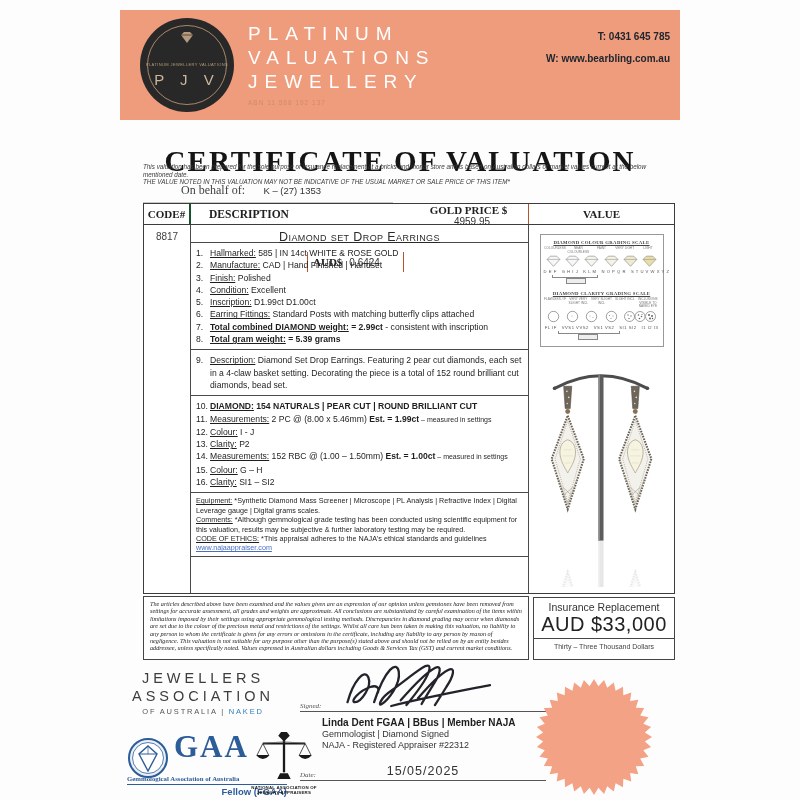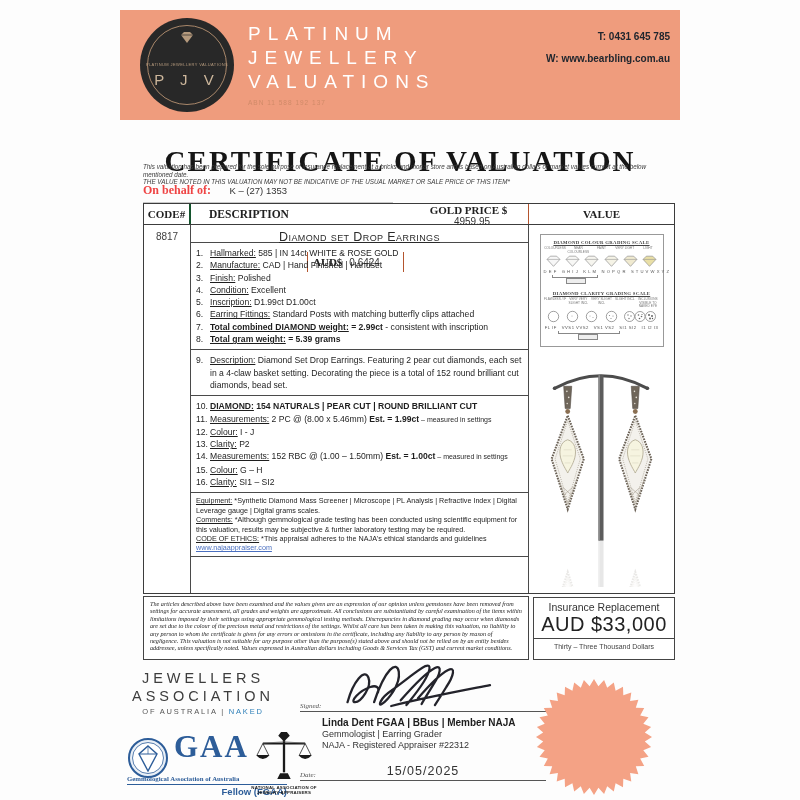--- a/index.html
+++ b/index.html
@@ -16,21 +16,21 @@
   .brand { position:absolute; left:128px; top:12px; color:#ffffff; }
   .brand-line { font-size:19px; letter-spacing:7px; line-height:24px; font-weight:400; }
   .brand-abn { margin-top:5px; font-size:6.5px; letter-spacing:1px; color:#d08a68; }
   .contact { position:absolute; right:10px; top:16px; text-align:right; font-size:10px; font-weight:bold; color:#20262e; line-height:22px; }
 
   
   #title { position:absolute; left:120px; top:145px; width:560px; text-align:center;
            font-family:"Liberation Serif",serif; font-weight:bold; font-size:29px; letter-spacing:2px; color:#151515; }
   #intro { position:absolute; left:143px; top:163px; width:520px; font-size:6.3px; font-style:italic; color:#3a3a3a; line-height:7.6px; }
   #behalf { position:absolute; left:143px; top:180px; width:250px; border-bottom:1px solid #c9c9c9; padding-bottom:4px; }
-  .behalf-label { font-family:"Liberation Serif",serif; font-weight:bold; font-size:12px; color:#ef4444; }
+  .behalf-label { font-family:"Liberation Serif",serif; font-weight:normal; font-size:12px; color:#404040;margin-left:38px; }
   .behalf-value { font-size:9.5px; color:#333; margin-left:14px; }
 
   
   #tbl { position:absolute; left:143px; top:203px; width:532px; height:391px; border:1.4px solid #3c3c3c; background:#fff; }
   .thead { display:flex; height:21px; border-bottom:1.2px solid #3c3c3c; font-family:"Liberation Serif",serif; }
   .th { display:flex; align-items:center; justify-content:center; height:100%; font-size:11px; font-weight:bold; color:#222; }
   .th-code { width:47px; border-right:2px solid #14532d; }
   .th-desc { width:116px; font-size:11.5px; }
   .th-aud  { width:97px;  border-left:1.4px solid #b4552e; border-right:1.4px solid #b4552e; justify-content:flex-start; padding-left:5px;margin-top:48px; }
   .th-gold { width:125px; border-right:1.4px solid #b4552e; justify-content:flex-start; padding-left:5px;flex-direction:column; }
@@ -111,22 +111,22 @@
     <div class="logo-ring"></div>
     <svg class="logo-diamond" width="16" height="13" viewBox="0 0 16 13">
       <polygon points="2,4 5,1 11,1 14,4 8,12" fill="#b59a7d"></polygon>
       <polyline points="2,4 14,4" stroke="#282828" stroke-width="0.7" fill="none"></polyline>
     </svg>
     <div class="logo-arc">PLATINUM JEWELLERY VALUATIONS</div>
     <div class="logo-initials">P J V</div>
   </div>
   <div class="brand">
     <div class="brand-line">PLATINUM</div>
+    <div class="brand-line">VALUATIONS</div>
     <div class="brand-line">JEWELLERY</div>
-    <div class="brand-line">VALUATIONS</div>
     <div class="brand-abn">ABN 11 588 192 137</div>
   </div>
   <div class="contact">
     <div>T: 0431 645 785</div>
     <div>W: www.bearbling.com.au</div>
   </div>
 </div>
 
 <div id="title">CERTIFICATE OF VALUATION</div>
 <div id="intro">
@@ -421,21 +421,21 @@
 
 <div id="signed">
   <svg class="sig-svg" width="190" height="58" viewBox="0 0 200 60">
     <path d="M10,46 C16,24 28,10 32,20 C36,30 24,46 18,46 C12,46 22,34 34,30 C40,28 44,30 42,36 M38,46 C50,10 62,2 64,14 C66,28 52,44 46,48 C42,51 44,42 56,34 C70,24 84,12 92,8 C99,5 97,14 90,25 C83,36 76,44 72,49 M66,44 C80,28 94,14 102,10 C110,6 108,16 100,28 C94,38 90,44 88,48 M84,42 C96,28 108,16 116,12 C124,8 122,18 114,30 C108,40 104,46 102,49 M56,50 C96,40 140,32 160,28" stroke="#23232b" stroke-width="2.4" fill="none" stroke-linecap="round"></path>
   </svg>
   <span class="sig-label">Signed:</span>
 </div>
 
 <div id="signer">
   <div class="sname">Linda Dent  FGAA | BBus | Member NAJA</div>
-  <div class="srole">Gemmologist | Earring Grader</div>
+  <div class="srole">Gemmologist | Diamond Signed</div>
   <div class="sreg">NAJA - Registered Appraiser #22312</div>
 </div>
 
 <div id="dateline">
   <span class="date-label">Date:</span>
   <span class="date-value">15/05/2025</span>
 </div>
 
 <svg id="seal" width="118" height="118" viewBox="0 0 118 118">
   <polygon id="seal-poly" points="117.0,59.0 109.8,63.4 116.1,69.1 108.3,72.2 113.5,78.8 105.2,80.6 109.2,88.0 100.8,88.3 103.4,96.3 95.1,95.1 96.3,103.4 88.3,100.8 88.0,109.2 80.6,105.2 78.8,113.5 72.2,108.3 69.1,116.1 63.4,109.8 59.0,117.0 54.6,109.8 48.9,116.1 45.8,108.3 39.2,113.5 37.4,105.2 30.0,109.2 29.7,100.8 21.7,103.4 22.9,95.1 14.6,96.3 17.2,88.3 8.8,88.0 12.8,80.6 4.5,78.8 9.7,72.2 1.9,69.1 8.2,63.4 1.0,59.0 8.2,54.6 1.9,48.9 9.7,45.8 4.5,39.2 12.8,37.4 8.8,30.0 17.2,29.7 14.6,21.7 22.9,22.9 21.7,14.6 29.7,17.2 30.0,8.8 37.4,12.8 39.2,4.5 45.8,9.7 48.9,1.9 54.6,8.2 59.0,1.0 63.4,8.2 69.1,1.9 72.2,9.7 78.8,4.5 80.6,12.8 88.0,8.8 88.3,17.2 96.3,14.6 95.1,22.9 103.4,21.7 100.8,29.7 109.2,30.0 105.2,37.4 113.5,39.2 108.3,45.8 116.1,48.9 109.8,54.6" fill="#f4a285"></polygon>

